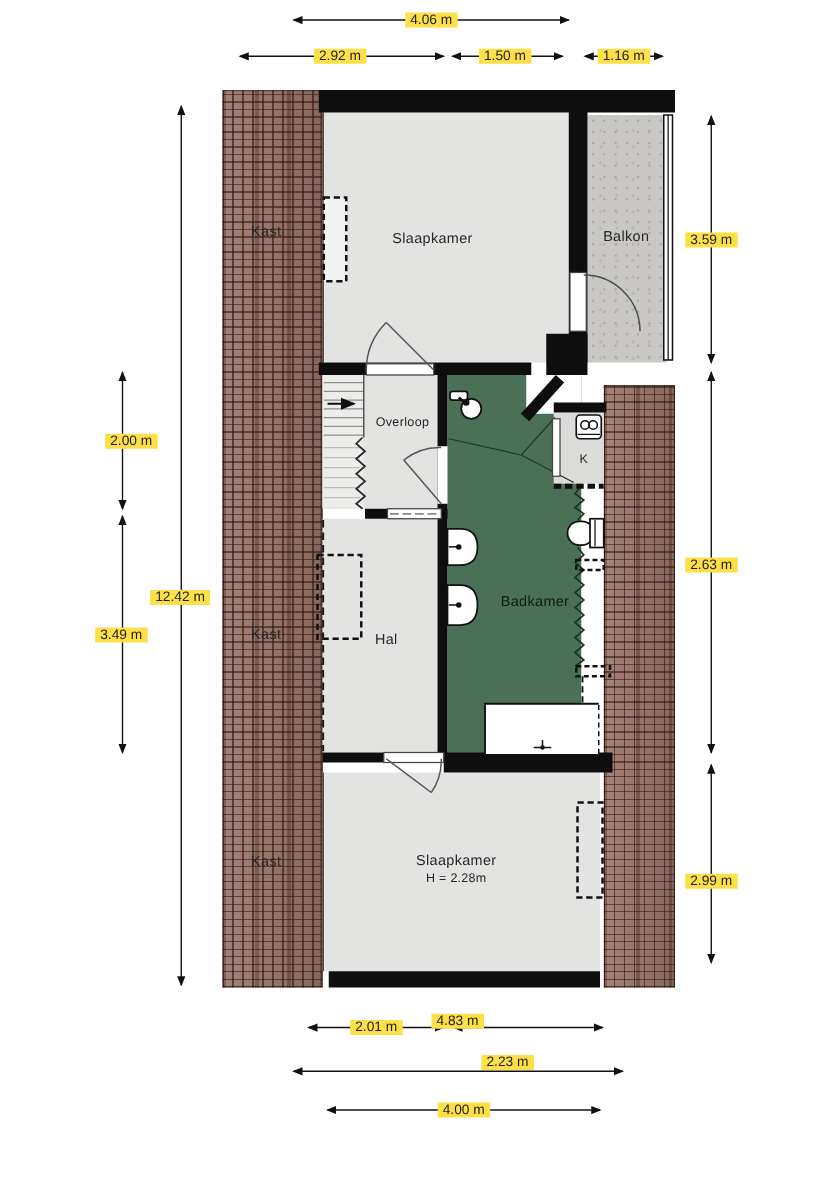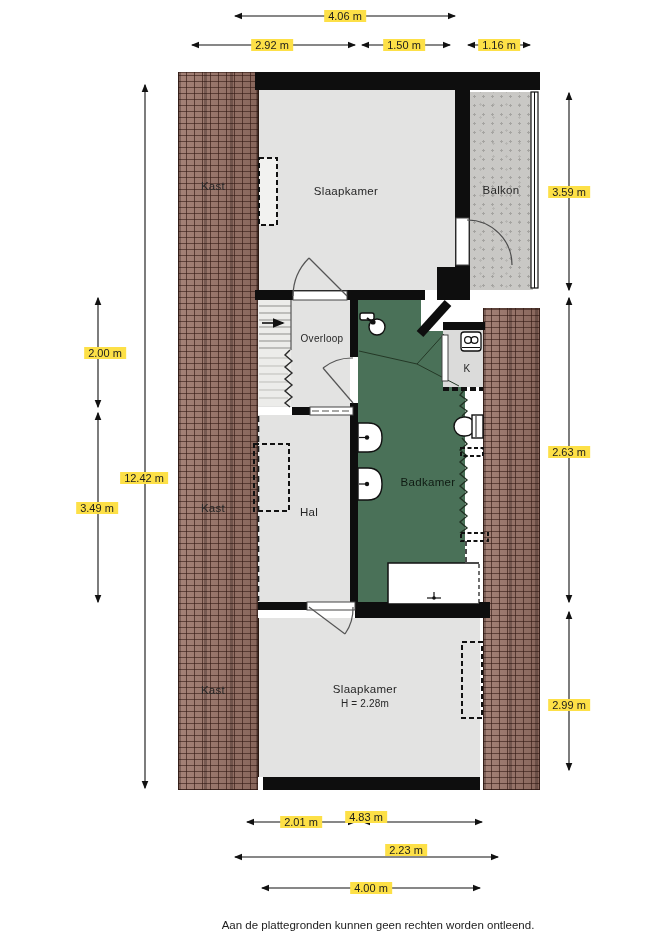--- a/index.html
+++ b/index.html
@@ -256,15 +256,14 @@
 
   <span class="dim" style="left:569px;top:192px;">3.59 m</span>
   <span class="dim" style="left:569px;top:452px;">2.63 m</span>
   <span class="dim" style="left:569px;top:693px;margin-top:12px;">2.99 m</span>
 
   <span class="dim" style="left:301px;top:822px;">2.01 m</span>
   <span class="dim" style="left:406px;top:822px;margin-top:28px;">2.23 m</span>
   <span class="dim" style="left:366px;top:817px;">4.83 m</span>
   <span class="dim" style="left:371px;top:888px;">4.00 m</span>
 
-  <span class="footer" style="left:378px;top:925px;">Aan de plattegronden kunnen geen rechten worden ontleend.</span>
 
 </div>
 
 </body></html>

